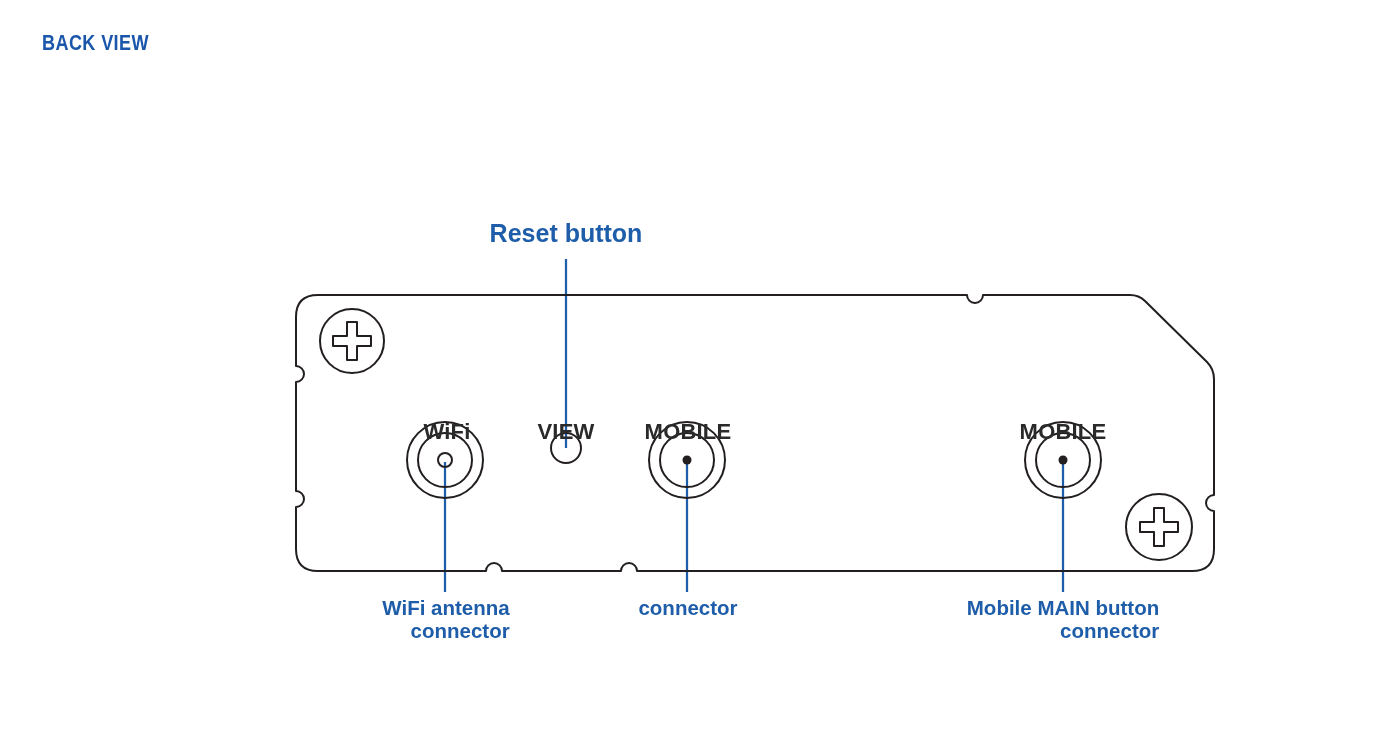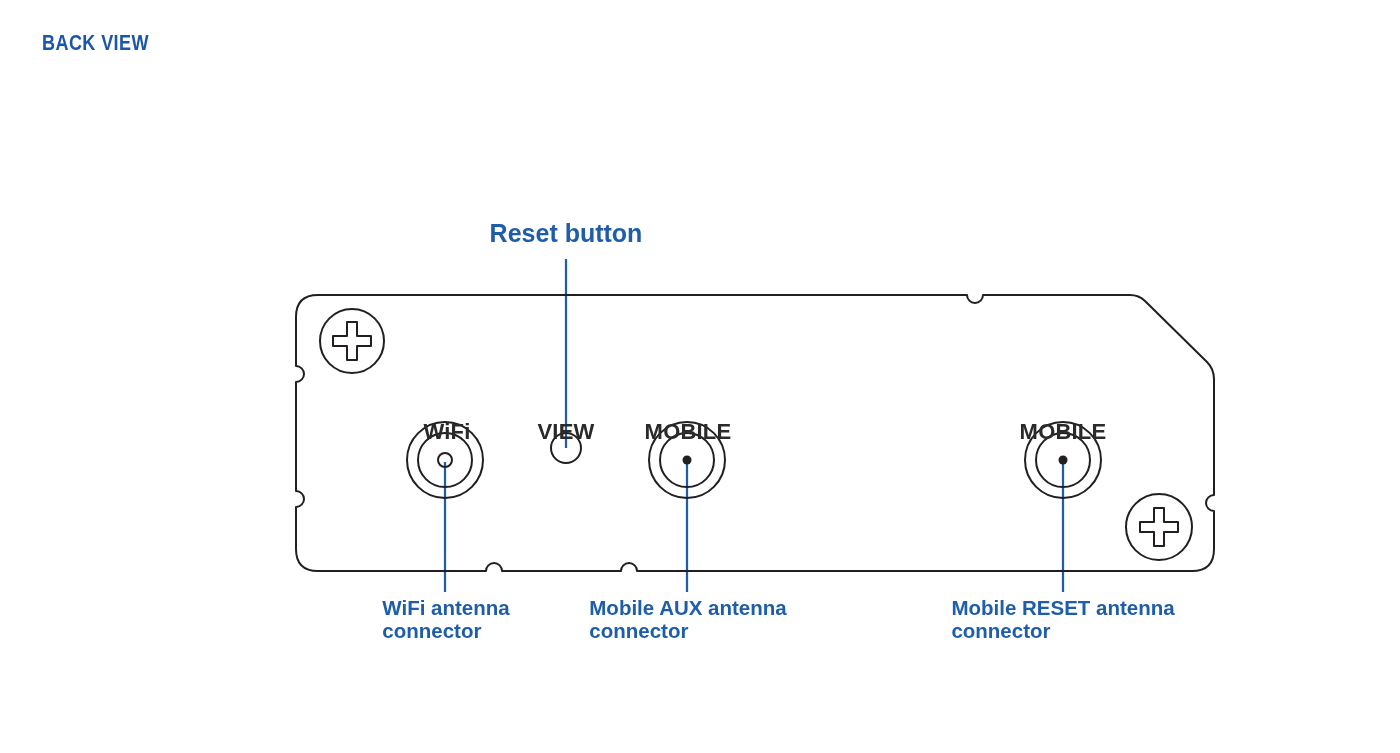--- a/index.html
+++ b/index.html
@@ -42,21 +42,21 @@
     position:absolute; top:390px;
     transform:translateX(-50%);
     font-size:22px; font-weight:700; color:var(--label-dark);
     letter-spacing:0.2px; white-space:nowrap;margin-top:29px;
   }
 
   .callout-bottom{
     position:absolute; top:596px;
     transform:translateX(-50%);
     font-size:20.5px; font-weight:700; color:var(--accent-blue);
-    line-height:23px; text-align:left; white-space:nowrap;
+    line-height:23px; text-align:right; white-space:nowrap;
   }
 </style>
 </head>
 <body>
 
 <div class="stage">
 
   <div class="page-title">BACK VIEW</div>
 
   <svg class="diagram" width="1400" height="753" viewBox="0 0 1400 753">
@@ -128,21 +128,20 @@
   <div class="panel-label" style="left:447px">WiFi</div>
   <div class="panel-label" style="left:566px">VIEW</div>
   <div class="panel-label" style="left:688px">MOBILE</div>
   <div class="panel-label" style="left:1063px">MOBILE</div>
 
   <div class="callout-bottom" style="left:446px">
     <div>WiFi antenna</div>
     <div>connector</div>
   </div>
   <div class="callout-bottom" style="left:688px">
-    <div>Mobile AUX antenna</div>
     <div>connector</div>
   </div>
   <div class="callout-bottom" style="left:1063px">
-    <div>Mobile RESET antenna</div>
+    <div>Mobile MAIN button</div>
     <div>connector</div>
   </div>
 
 </div>
 
 </body></html>

